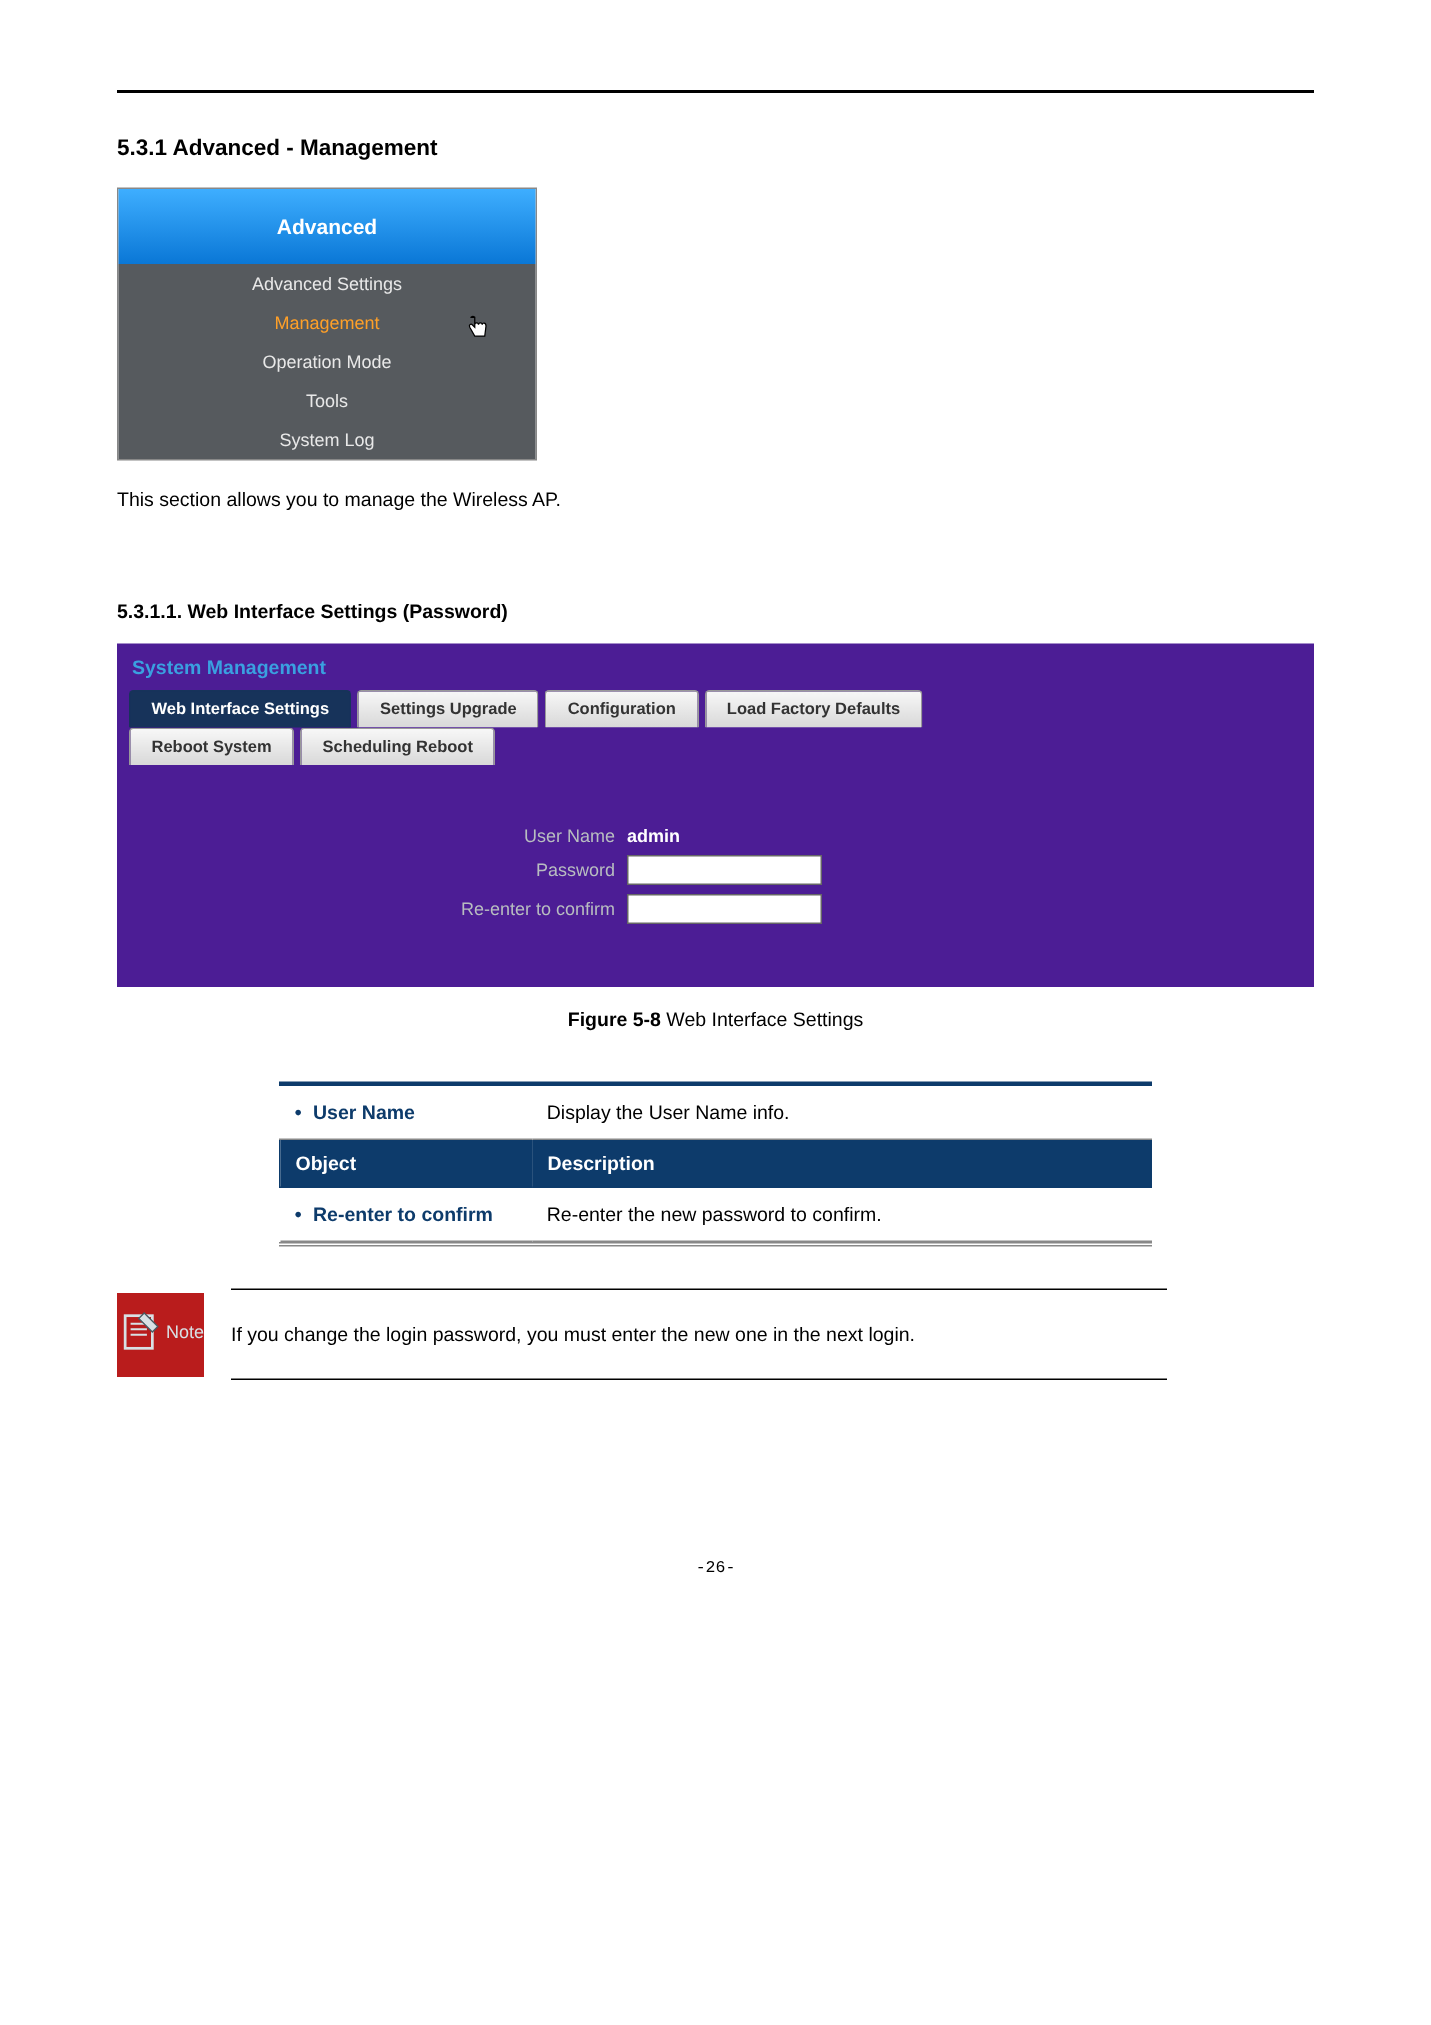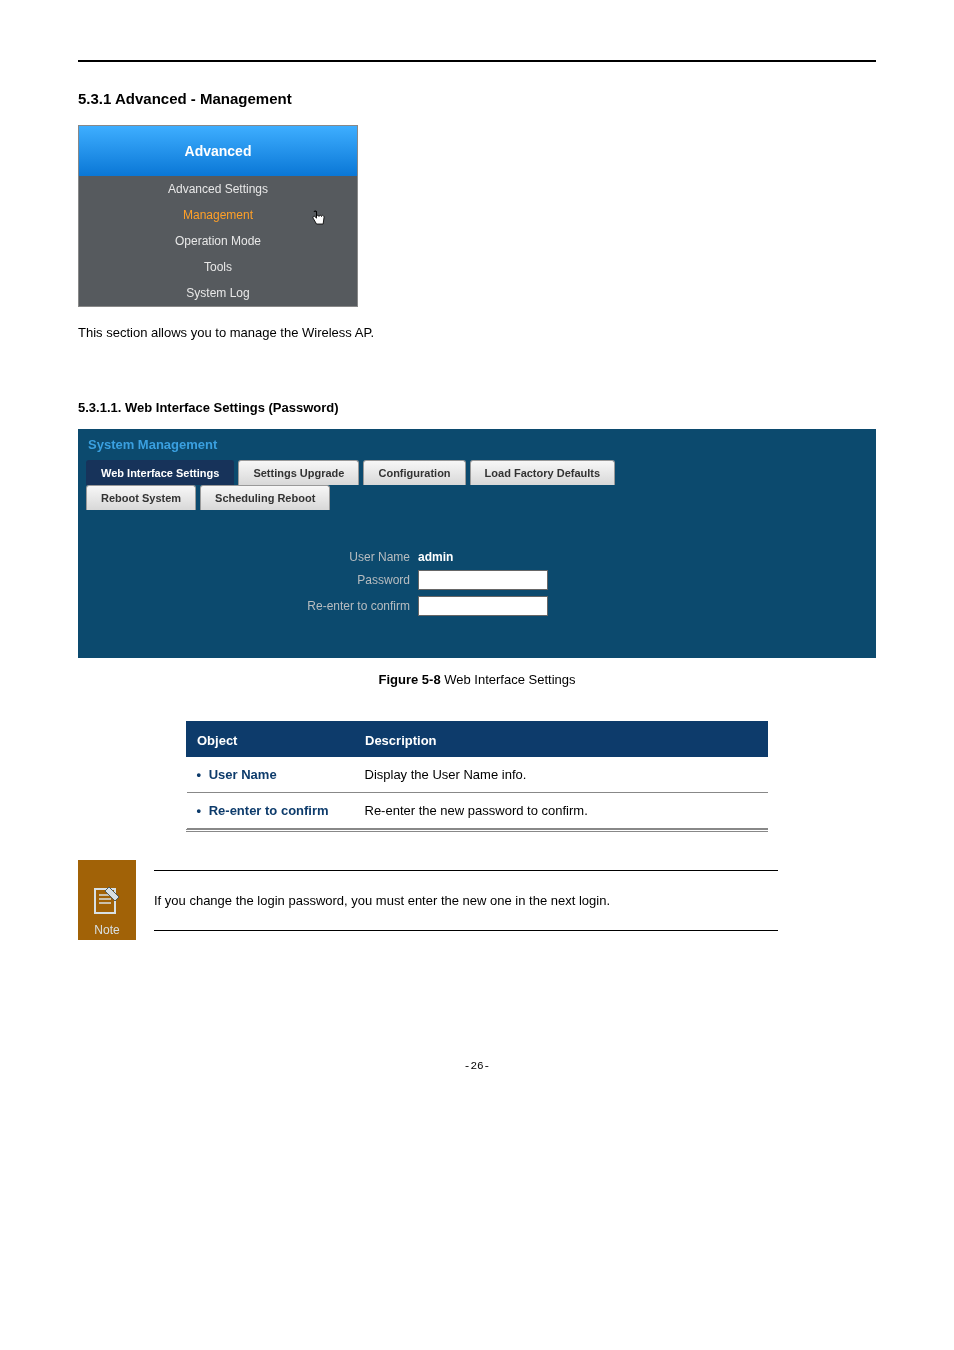--- a/index.html
+++ b/index.html
@@ -55,21 +55,21 @@
   .adv-menu .cursor svg { width: 100%; height: 100%; }
 
   .body-text {
     font-size: 13px;
     margin-bottom: 60px;
   }
 
   
   .sys-panel {
     width: 100%;
-    background: #0c4a6e;
+    background: #4c1d95;
     padding: 0 0 20px 0;
     margin-bottom: 14px;
   }
   .sys-panel .sys-title {
     color: #3aa0e0;
     font-weight: bold;
     font-size: 13px;
     padding: 8px 10px 6px 10px;
   }
   .sys-panel .tabs {
@@ -181,24 +181,24 @@
   .obj-table-wrap .obj-table { margin: 0; width: 100%; }
 
   
   .note-box {
     display: flex;
     align-items: center;
     width: 700px;
     margin: 0 0 0 0;
   }
   .note-icon {
-    width: 58px; height: 80px;
-    background: #a16207;
-    display: flex;
-    flex-direction: column;
+    width: 58px; height: 56px;
+    background: #b91c1c;
+    display: flex;
+    flex-direction: row;
     align-items: center;
     justify-content: flex-end;
     color: #d8e0e4;
     font-size: 12px;
     padding-bottom: 3px;
     margin-right: 18px;
     flex: none;
   }
   .note-icon svg { margin-top:4px; margin-bottom:4px; }
   .note-text-wrap {
@@ -274,26 +274,26 @@
 </div>
 
 <div class="figure-caption">
   <b>Figure 5-8</b><span> Web Interface Settings</span>
 </div>
 
 <div class="obj-table-wrap">
 <table class="obj-table">
   <tbody>
         <tr>
+    <td class="obj-col"><span class="bullet">•</span>&nbsp;<span>User Name</span></td>
+    <td>Display the User Name info.</td>
+  </tr>
+  <tr>
     <th>Object</th>
     <th>Description</th>
-  </tr>
-  <tr>
-    <td class="obj-col"><span class="bullet">•</span>&nbsp;<span>User Name</span></td>
-    <td>Display the User Name info.</td>
   </tr>
   <tr>
     <td class="obj-col"><span class="bullet">•</span>&nbsp;<span>Re-enter to confirm</span></td>
     <td>Re-enter the new password to confirm.</td>
   </tr>
 </tbody>
     </table>
 </div>
 
 <div class="note-box">

